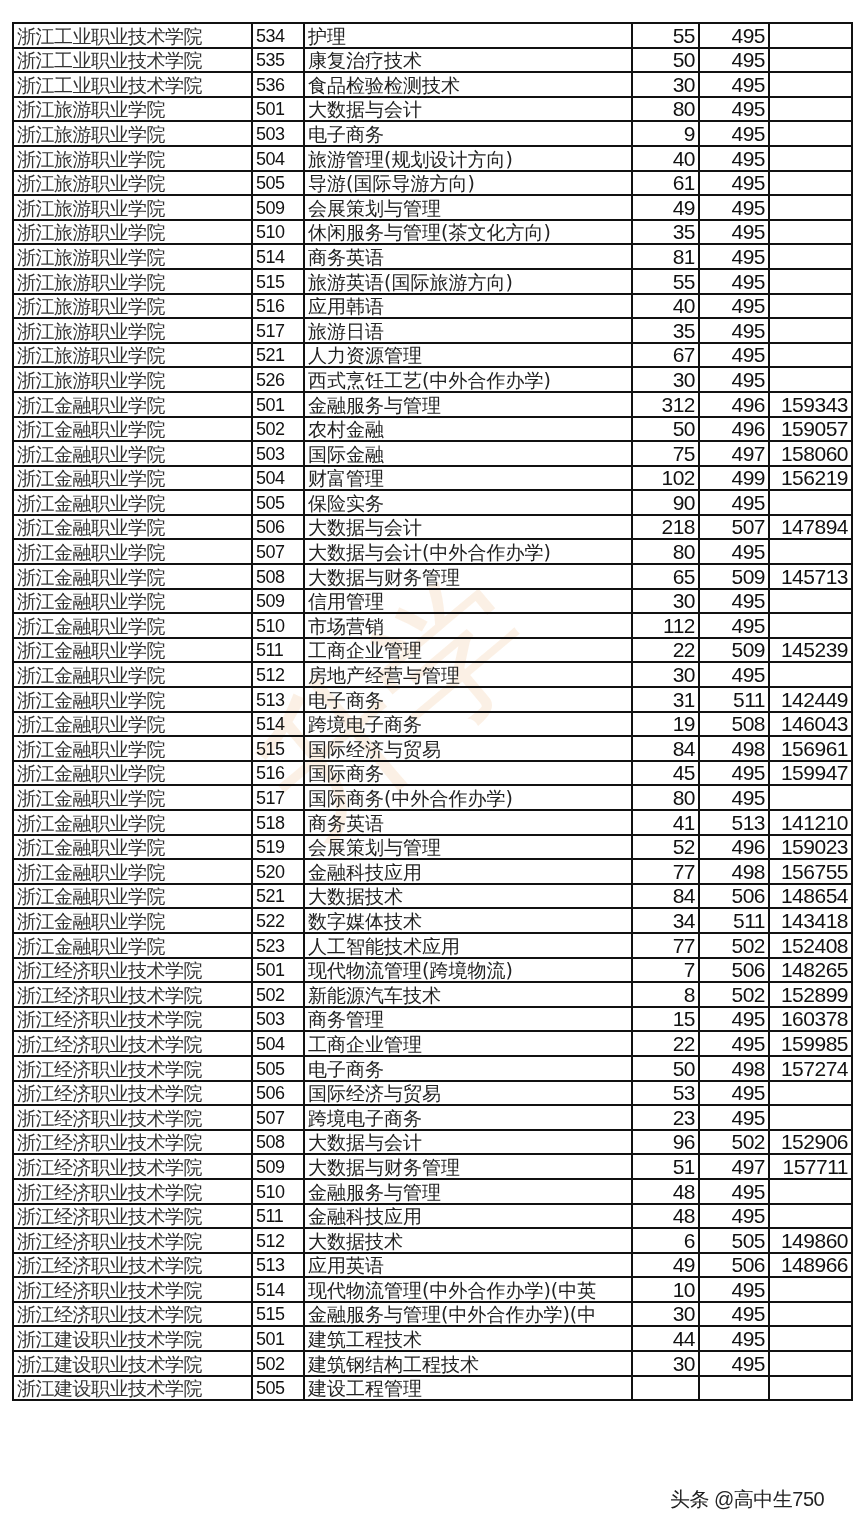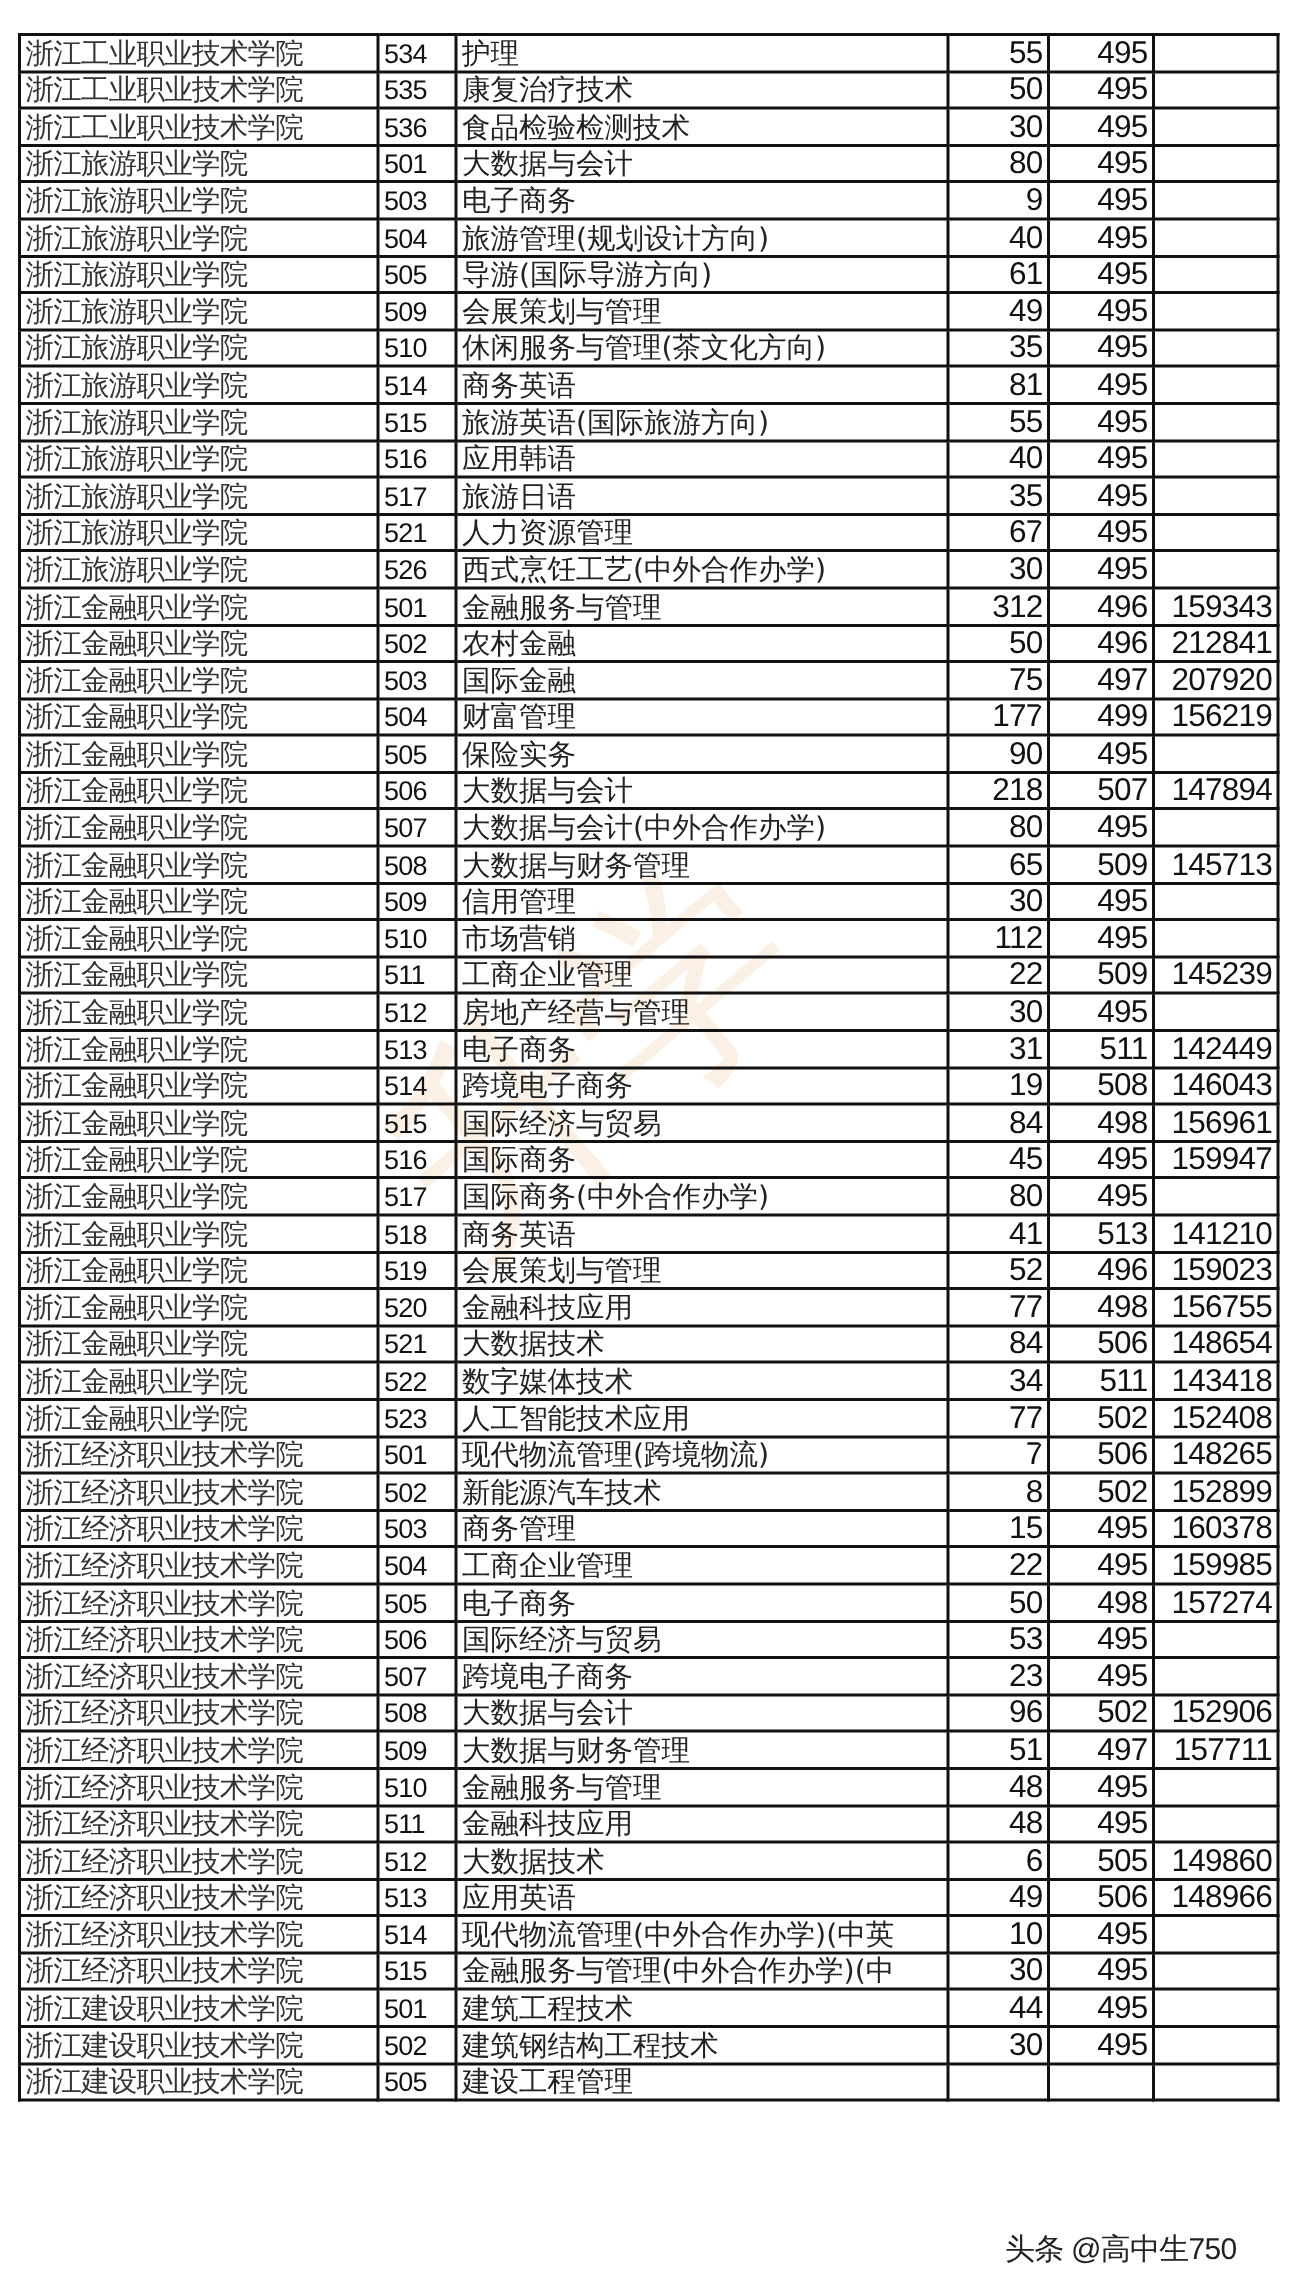--- a/index.html
+++ b/index.html
@@ -158,35 +158,35 @@
         <td class="num plan">312</td>
         <td class="num score">496</td>
         <td class="num rank">159343</td>
       </tr>
       <tr>
         <td class="school">浙江金融职业学院</td>
         <td class="code">502</td>
         <td class="major">农村金融</td>
         <td class="num plan">50</td>
         <td class="num score">496</td>
-        <td class="num rank">212841</td>
+        <td class="num rank">159057</td>
       </tr>
       <tr>
         <td class="school">浙江金融职业学院</td>
         <td class="code">503</td>
         <td class="major">国际金融</td>
         <td class="num plan">75</td>
         <td class="num score">497</td>
-        <td class="num rank">207920</td>
+        <td class="num rank">158060</td>
       </tr>
       <tr>
         <td class="school">浙江金融职业学院</td>
         <td class="code">504</td>
         <td class="major">财富管理</td>
-        <td class="num plan">177</td>
+        <td class="num plan">102</td>
         <td class="num score">499</td>
         <td class="num rank">156219</td>
       </tr>
       <tr>
         <td class="school">浙江金融职业学院</td>
         <td class="code">505</td>
         <td class="major">保险实务</td>
         <td class="num plan">90</td>
         <td class="num score">495</td>
         <td class="num rank"></td>

